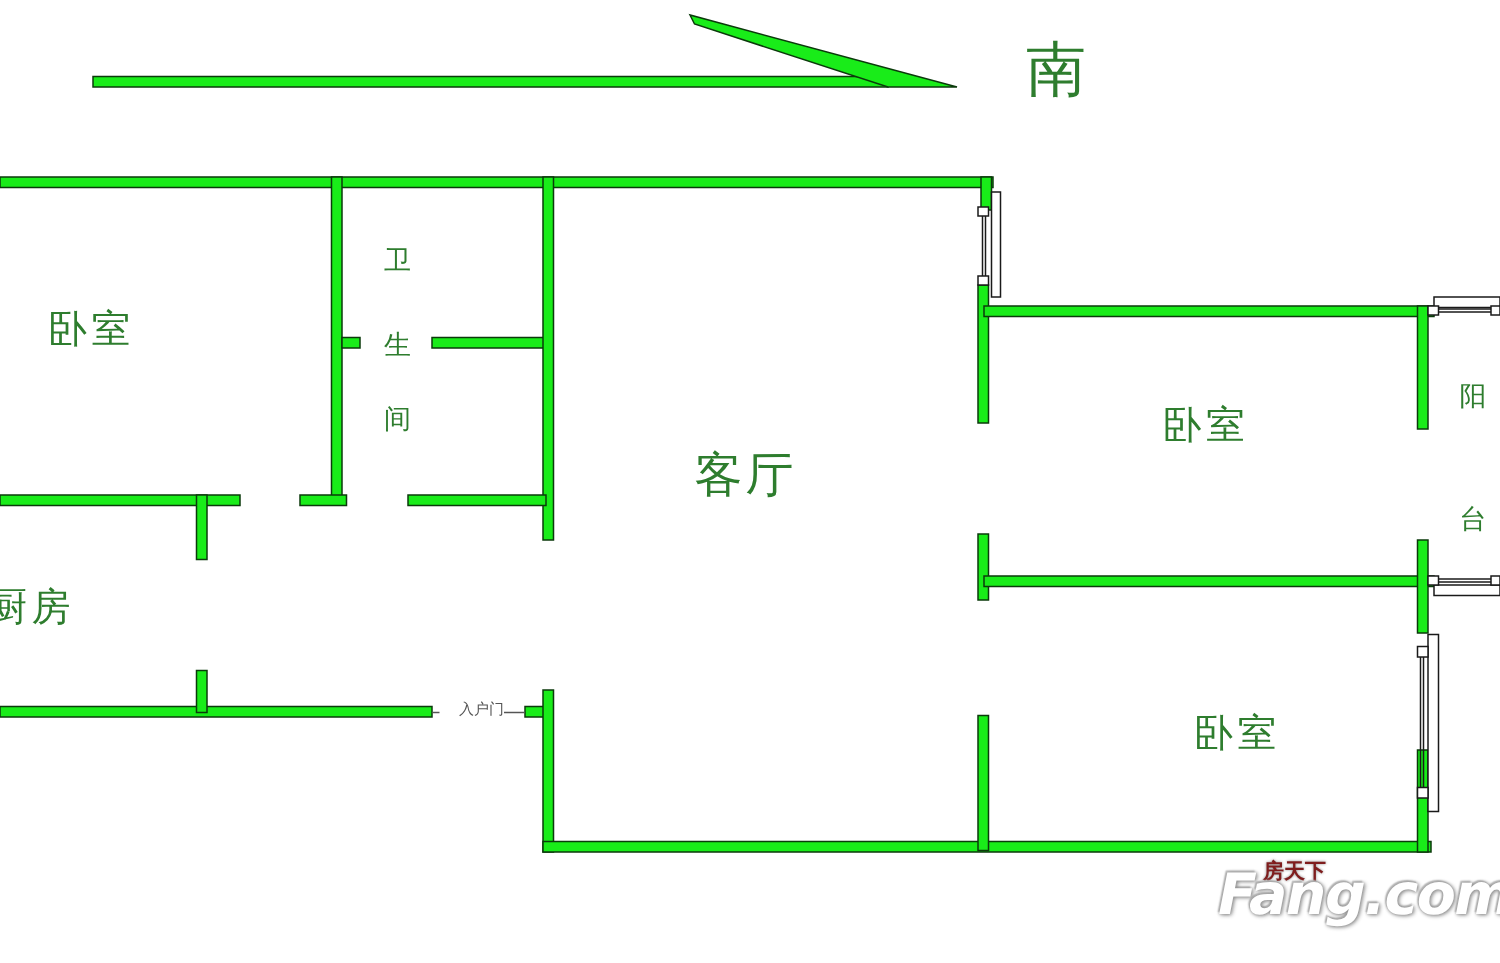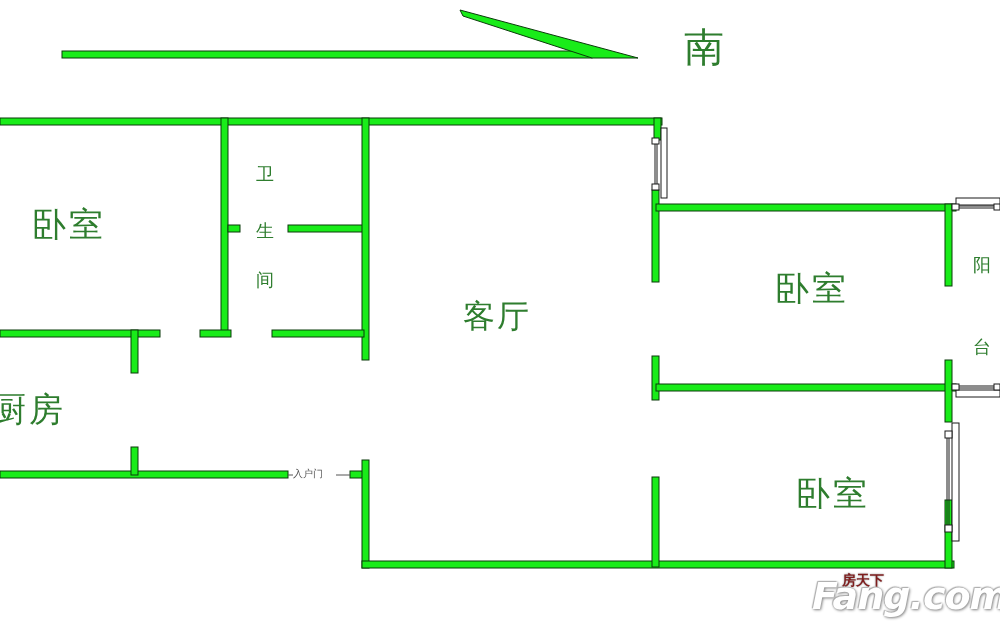--- a/index.html
+++ b/index.html
@@ -5,21 +5,21 @@
     html, body { margin: 0; padding: 0; background: #ffffff; }
     body { width: 1000px; height: 642px; position: relative; overflow: hidden;
            font-family: "DejaVu Sans", sans-serif; }
     #plan { position: absolute; left: 0; top: 0; width: 1000px; height: 642px; }
     .wall { fill: #19ec19; stroke: #0b3a0b; stroke-width: 1; }
     .win-frame { fill: #ffffff; stroke: #1a1a1a; stroke-width: 1; }
     .win-line { stroke: #1a1a1a; stroke-width: 1; fill: none; }
     .label { position: absolute; color: #2e7d2e; font-family: "DejaVu Serif", serif;
              white-space: nowrap; line-height: 1; }
     .lg { font-size: 32px; letter-spacing: 2px; }
-    .md { font-size: 34px; letter-spacing: 3px; }
+    .md { font-size: 26px; letter-spacing: 3px; }
     .sm { font-size: 18px; }
     .tiny { font-size: 10px; color: #555; font-family: "DejaVu Sans", sans-serif; }
     .compass { font-size: 40px; color: #2e7d2e; }
     .watermark { position: absolute; left: 812px; top: 574px; font-family: "DejaVu Sans", sans-serif;
                  font-weight: bold; font-style: italic; color: #ffffff; font-size: 38px;
                  text-shadow: 0 0 2px #999, 1px 1px 3px #888, -1px -1px 1px #bbb; letter-spacing: -1px; }
     .watermark-cn { position: absolute; left: 842px; top: 572px; font-size: 14px; color: #7f1d1d;
                     font-family: "DejaVu Sans", sans-serif; text-shadow: 0 0 2px #888; font-weight: bold; }
   </style>
 </head>
@@ -116,16 +116,16 @@
 
 <div class="label lg" style="left:463px; top:300px;">客厅</div>
 
 <div class="label md" style="left:775px; top:271px;">卧室</div>
 
 <div class="label md" style="left:796px; top:476px;">卧室</div>
 
 <div class="label sm" style="left:973px; top:256px;">阳</div>
 <div class="label sm" style="left:973px; top:338px;">台</div>
 
-<div class="label tiny" style="left:293px; top:469px;">入户门</div>
+<div class="label tiny" style="left:306px; top:469px;">入户门</div>
 
 <div class="watermark-cn">房天下</div>
 <div class="watermark">Fang.com</div>
 
 </body></html>

